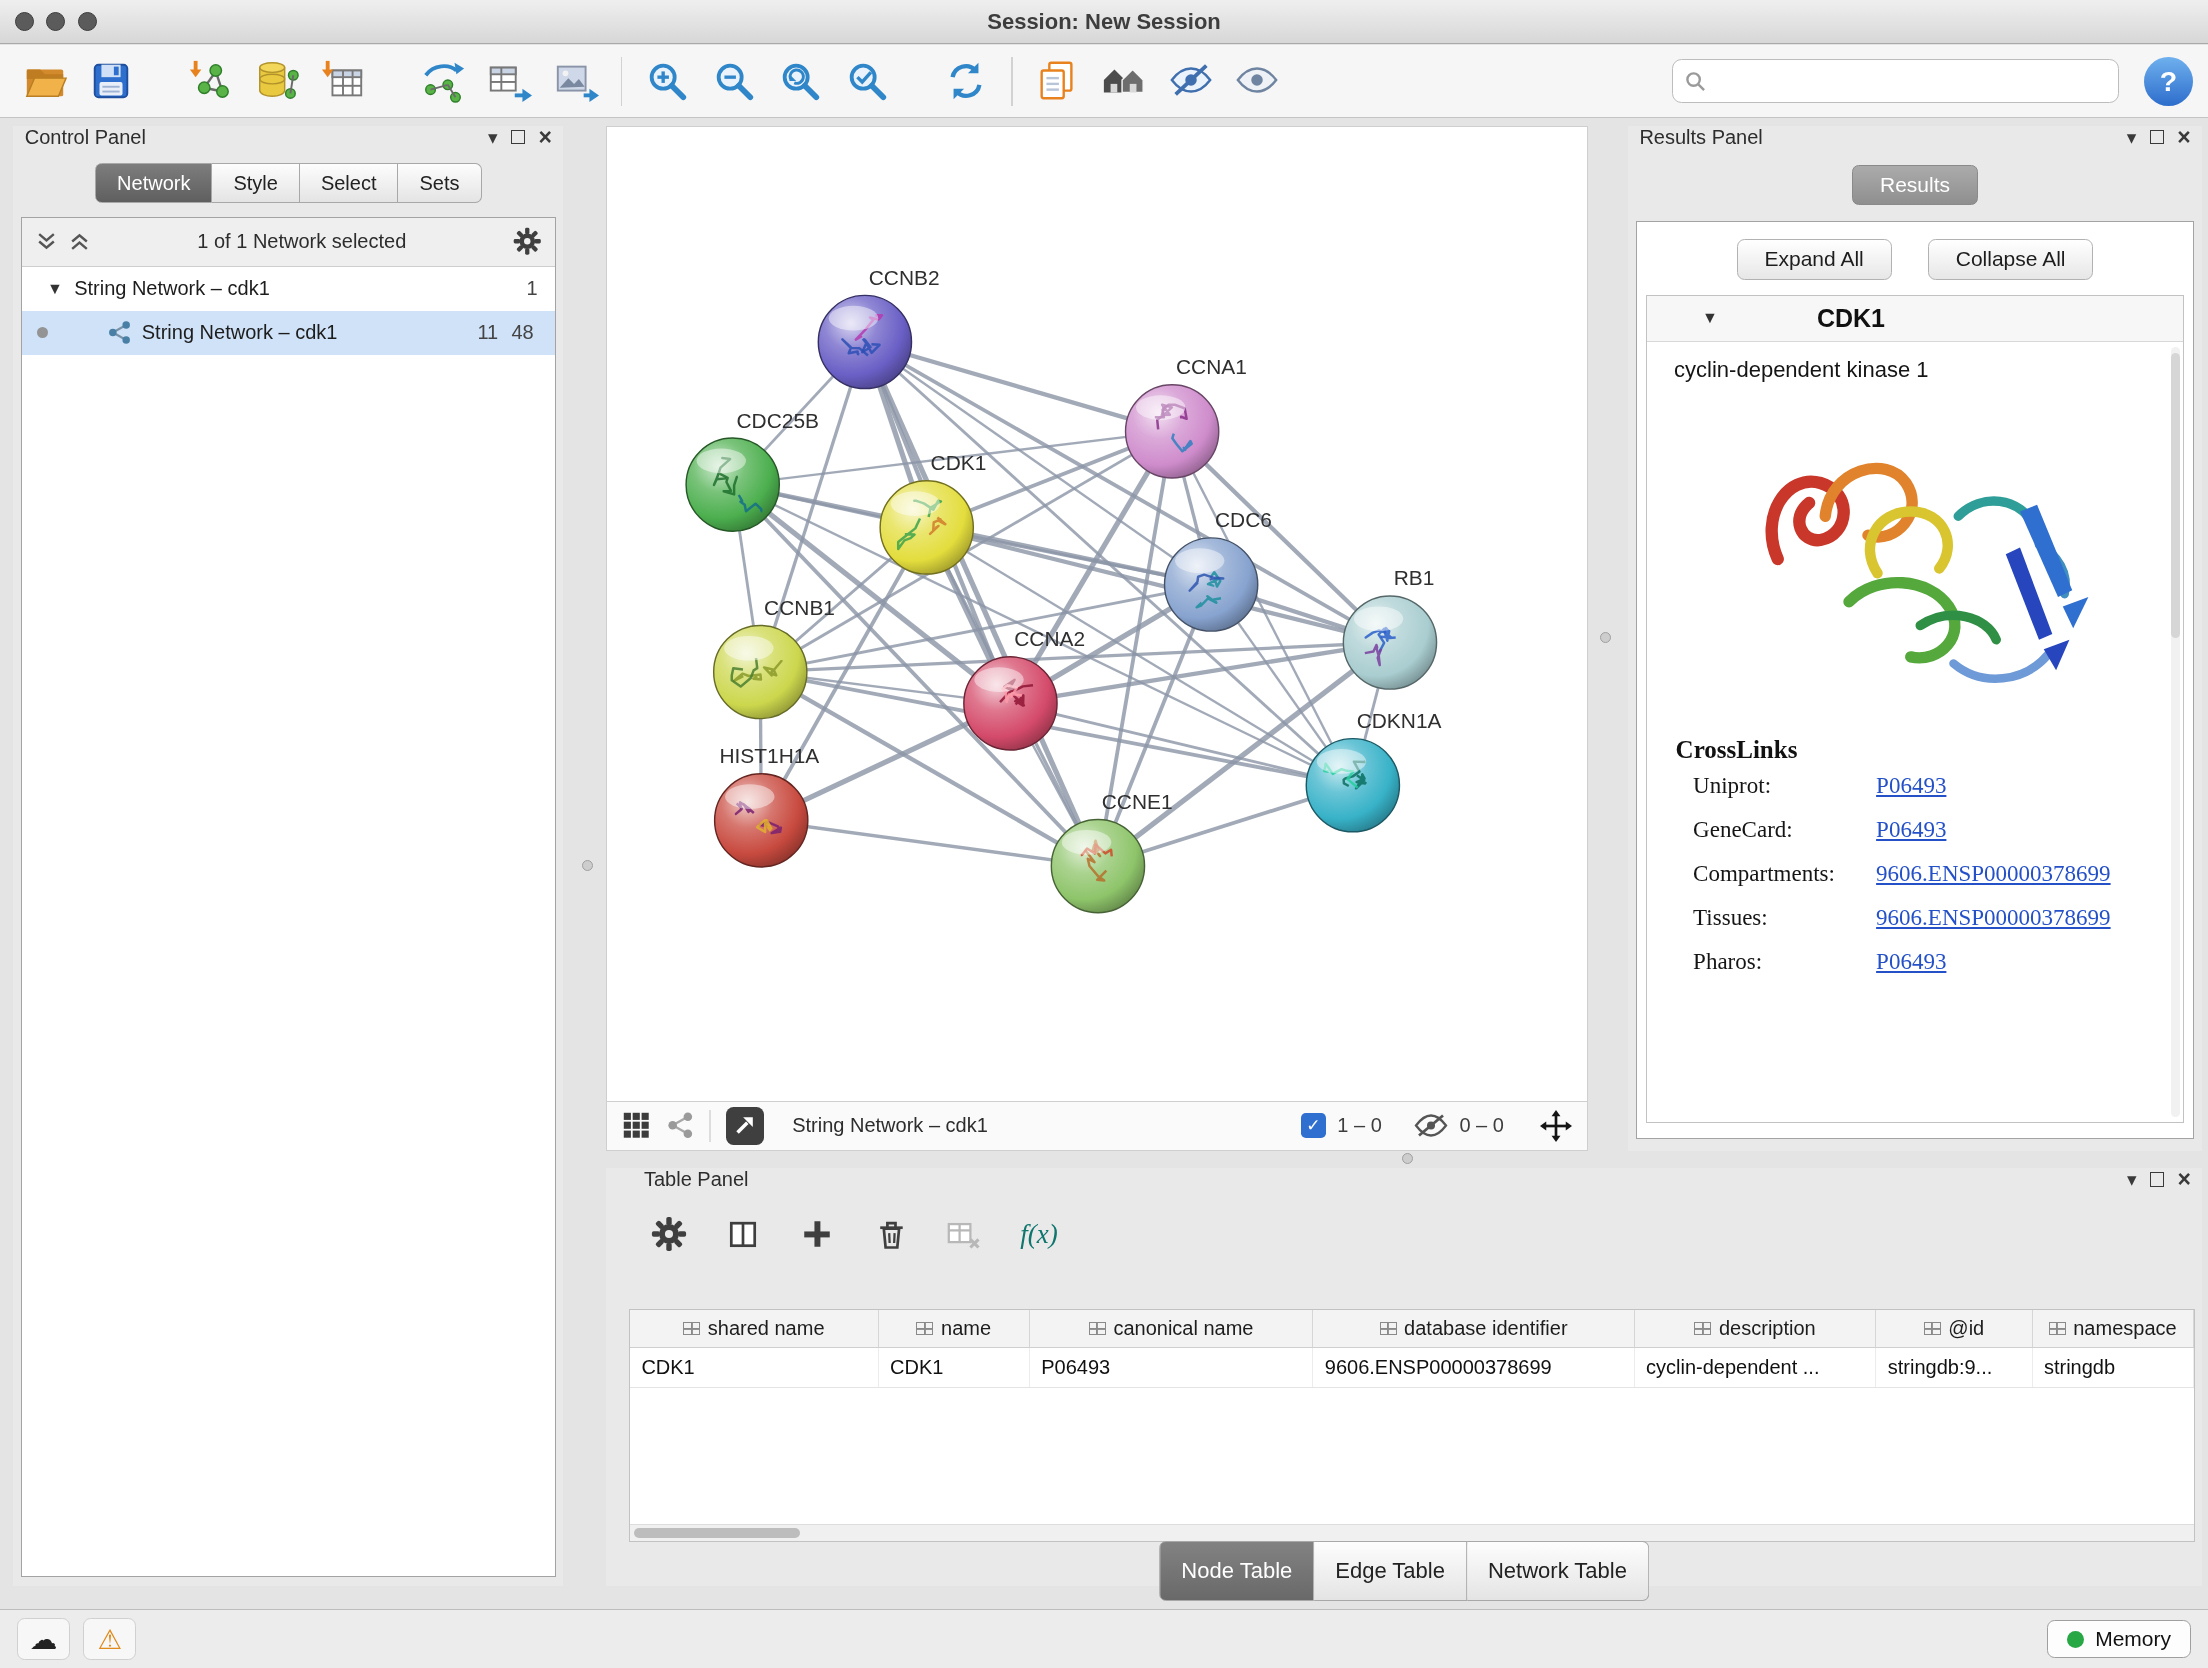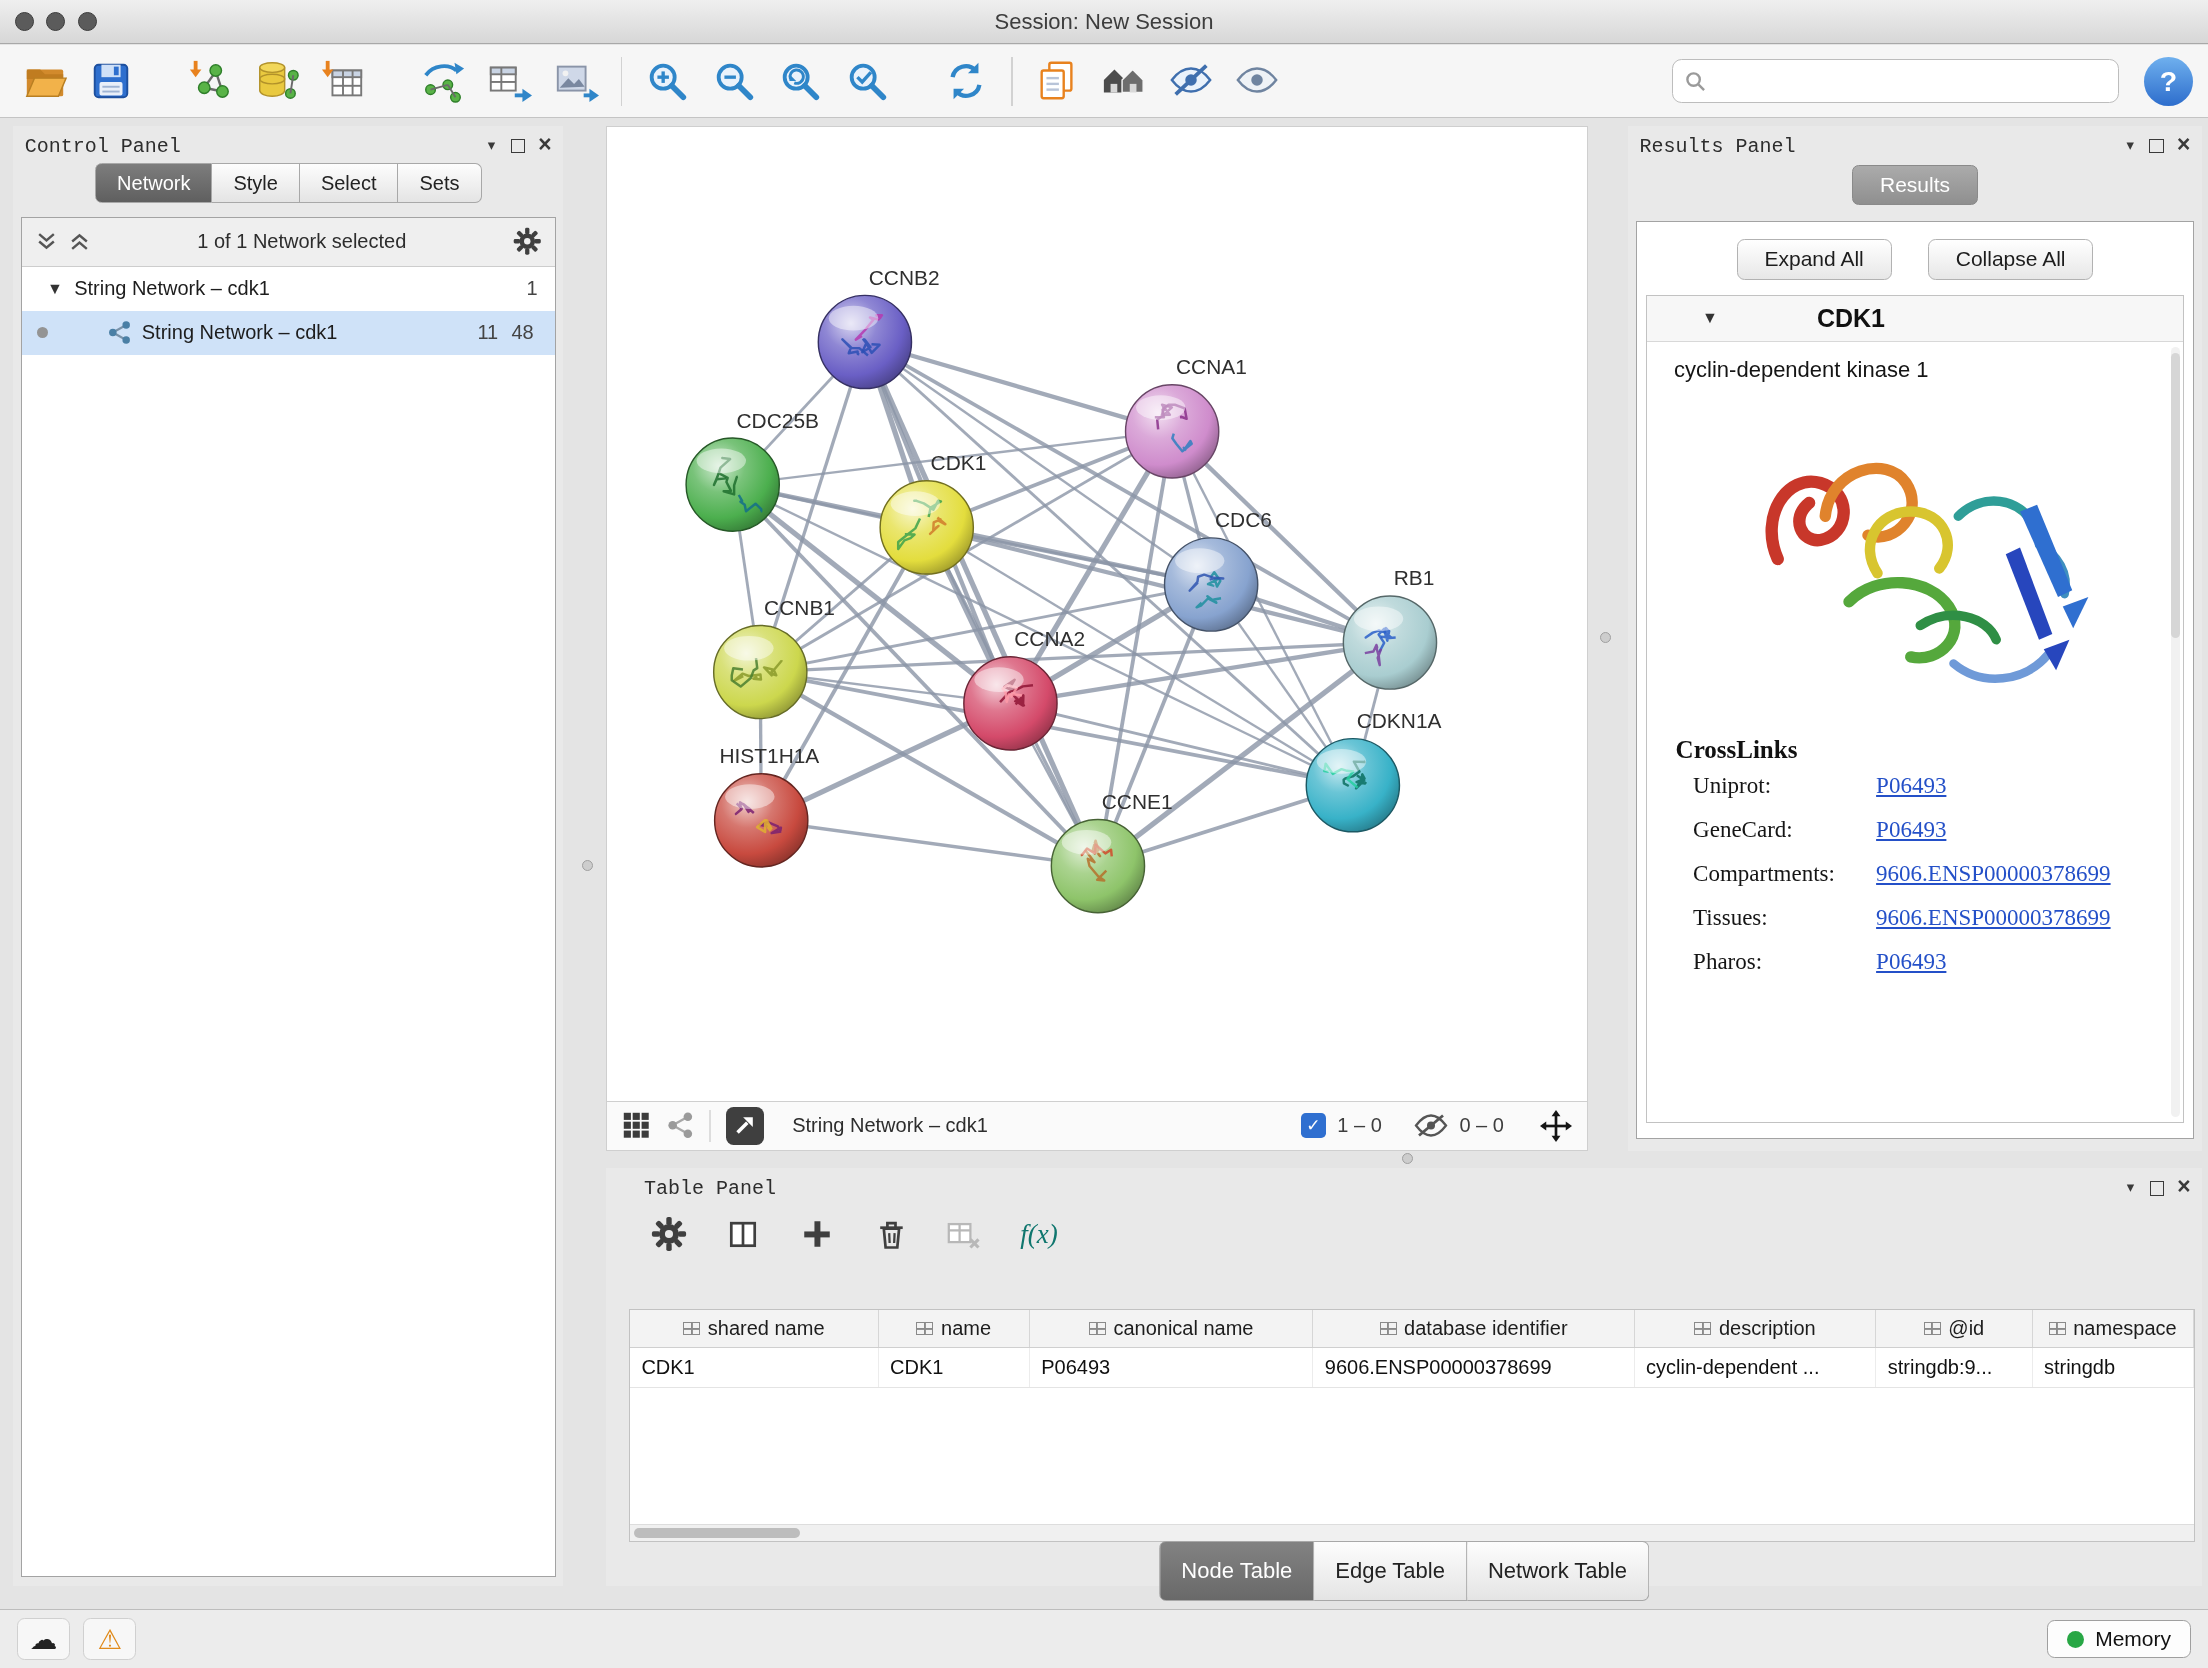--- a/index.html
+++ b/index.html
@@ -4,40 +4,40 @@
 <style>
   * { margin:0; padding:0; box-sizing:border-box; }
   body { font-family:"Liberation Sans", sans-serif; background:#bfbfbf; }
   .app { position:relative; width:2208px; height:1668px; background:#e4e4e4; overflow:hidden; }
 
   
   .titlebar { position:absolute; top:0; left:0; right:0; height:44px;
     background:linear-gradient(#efefef,#d7d7d7); border-bottom:1px solid #a8a8a8; }
   .traffic { position:absolute; left:15px; top:12.4px; display:flex; gap:12.4px; }
   .tl { width:19px; height:19px; border-radius:50%; background:#5b5b5b; border:1px solid #3c3c3c; }
-  .win-title { text-align:center; line-height:44px; font-size:22px; font-weight:400; color:#3d3d3d; }
+  .win-title { text-align:center; line-height:44px; font-size:22px; font-weight:700; color:#3d3d3d; }
 
   
   .toolbar { position:absolute; top:45px; left:0; right:0; height:73px; background:#f6f6f6;
     border-bottom:1.9px solid #c4c4c4; display:flex; align-items:center; padding:0 15px; gap:7.6px; }
   .tbtn { width:59px; height:57px; display:flex; align-items:center; justify-content:center; border-radius:5.7px; cursor:pointer; }
   .tbtn svg { width:46px; height:46px; }
   .tgap { width:25px; }
   .tsep { width:1.9px; height:49px; background:#d2d2d2; margin:0 7.6px; }
   .search { margin-left:auto; width:447px; height:44px; background:#fff; border:1.9px solid #bdbdbd;
     border-radius:9.5px; display:flex; align-items:center; padding:0 11.4px; gap:7.6px; }
   .search input { border:none; outline:none; flex:1; font-size:20px; font-family:inherit; background:transparent; }
   .helpbtn { width:49px; height:49px; border-radius:50%; margin-left:17px;
     background:linear-gradient(#6fb0ee,#2d6dcc); color:#fff; font-size:28.5px; font-weight:bold;
     display:flex; align-items:center; justify-content:center; cursor:pointer; }
 
   
   .workspace { position:absolute; top:118px; bottom:59px; left:0; right:0; background:#e4e4e4; }
 
-  .panel-head { height:32px; display:flex; align-items:flex-end; padding:0 11.4px;font-family:Liberation Mono, monospace; }
+  .panel-head { height:32px; display:flex; align-items:flex-start; padding:0 11.4px; }
   .panel-title { font-size:20px; color:#2d2d2d; }
   .head-icons { margin-left:auto; display:flex; align-items:center; gap:13.3px; }
   .hic { font-size:19px; color:#3a3a3a; cursor:pointer; line-height:1; }
   .hic.box { width:14.3px; height:14.3px; border:1.9px solid #3a3a3a; }
   .hic.x { font-weight:bold; font-size:23px; }
 
   
   #control-panel { position:absolute; left:13.3px; top:7.6px; width:550px; bottom:23px; background:#e9e9e9; }
   .cp-tabs { display:flex; justify-content:center; padding:5.7px 0 7.6px; }
   .cp-tab { font-size:20px; padding:7.6px 21px; border:1px solid #a8a8a8; border-left-width:0;

